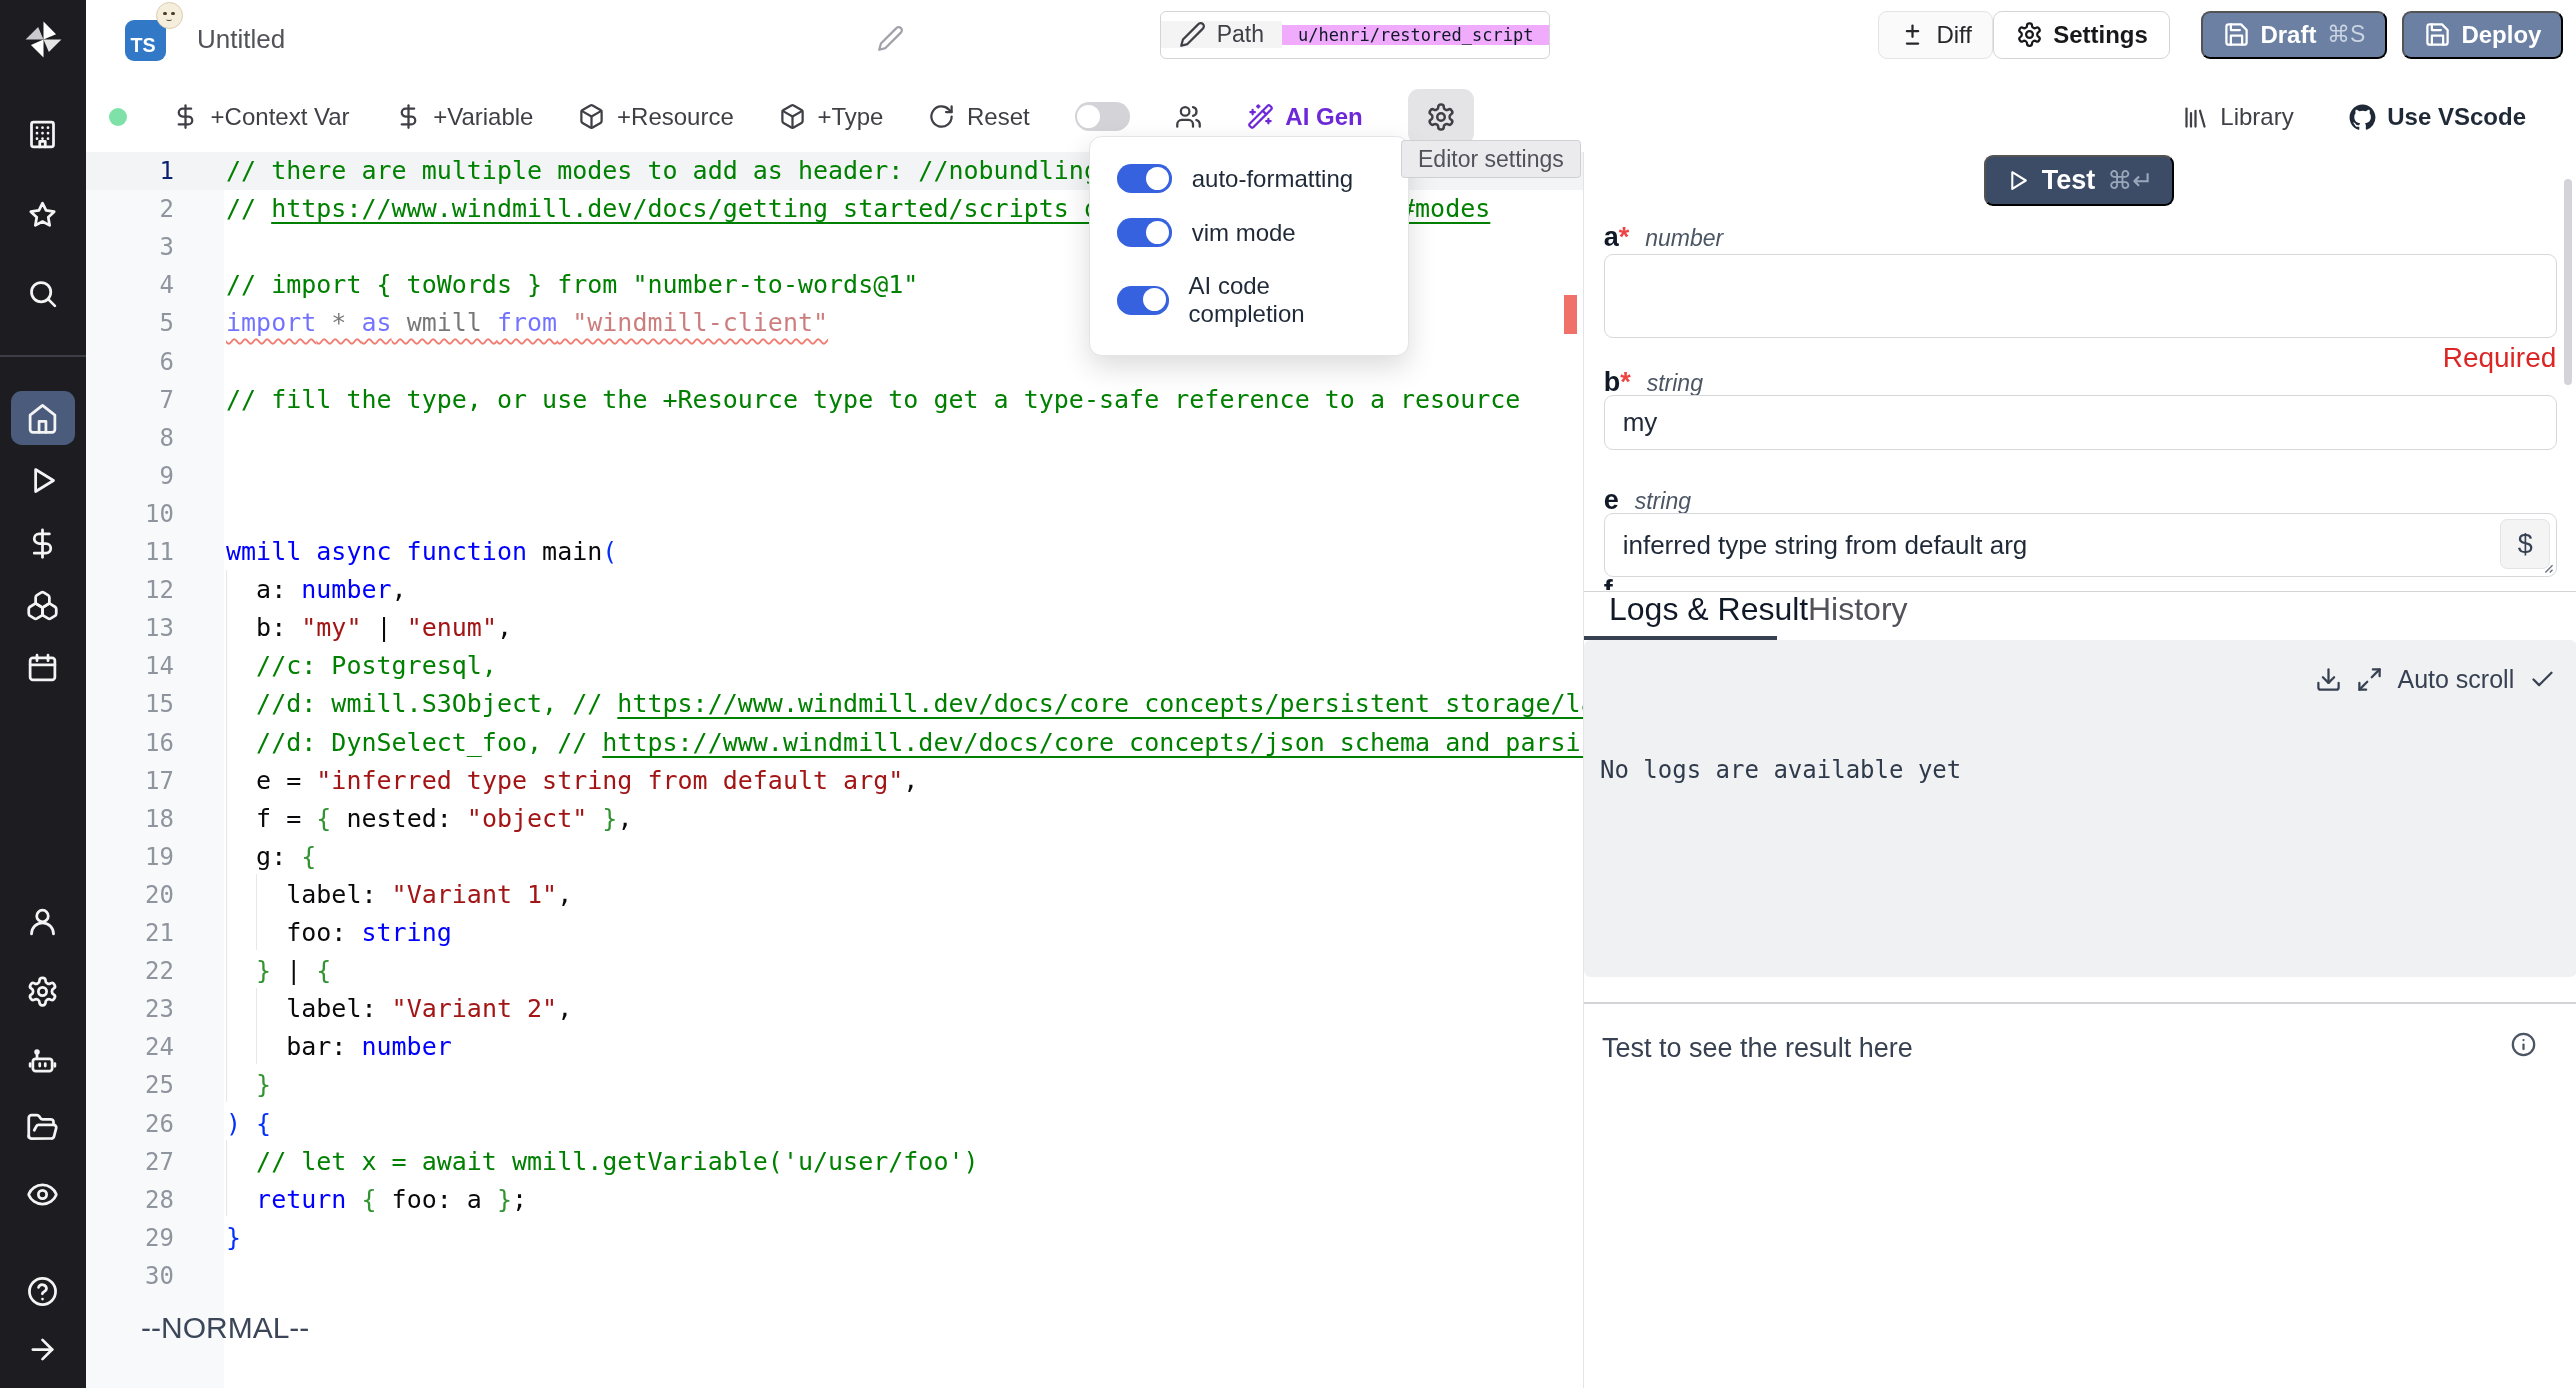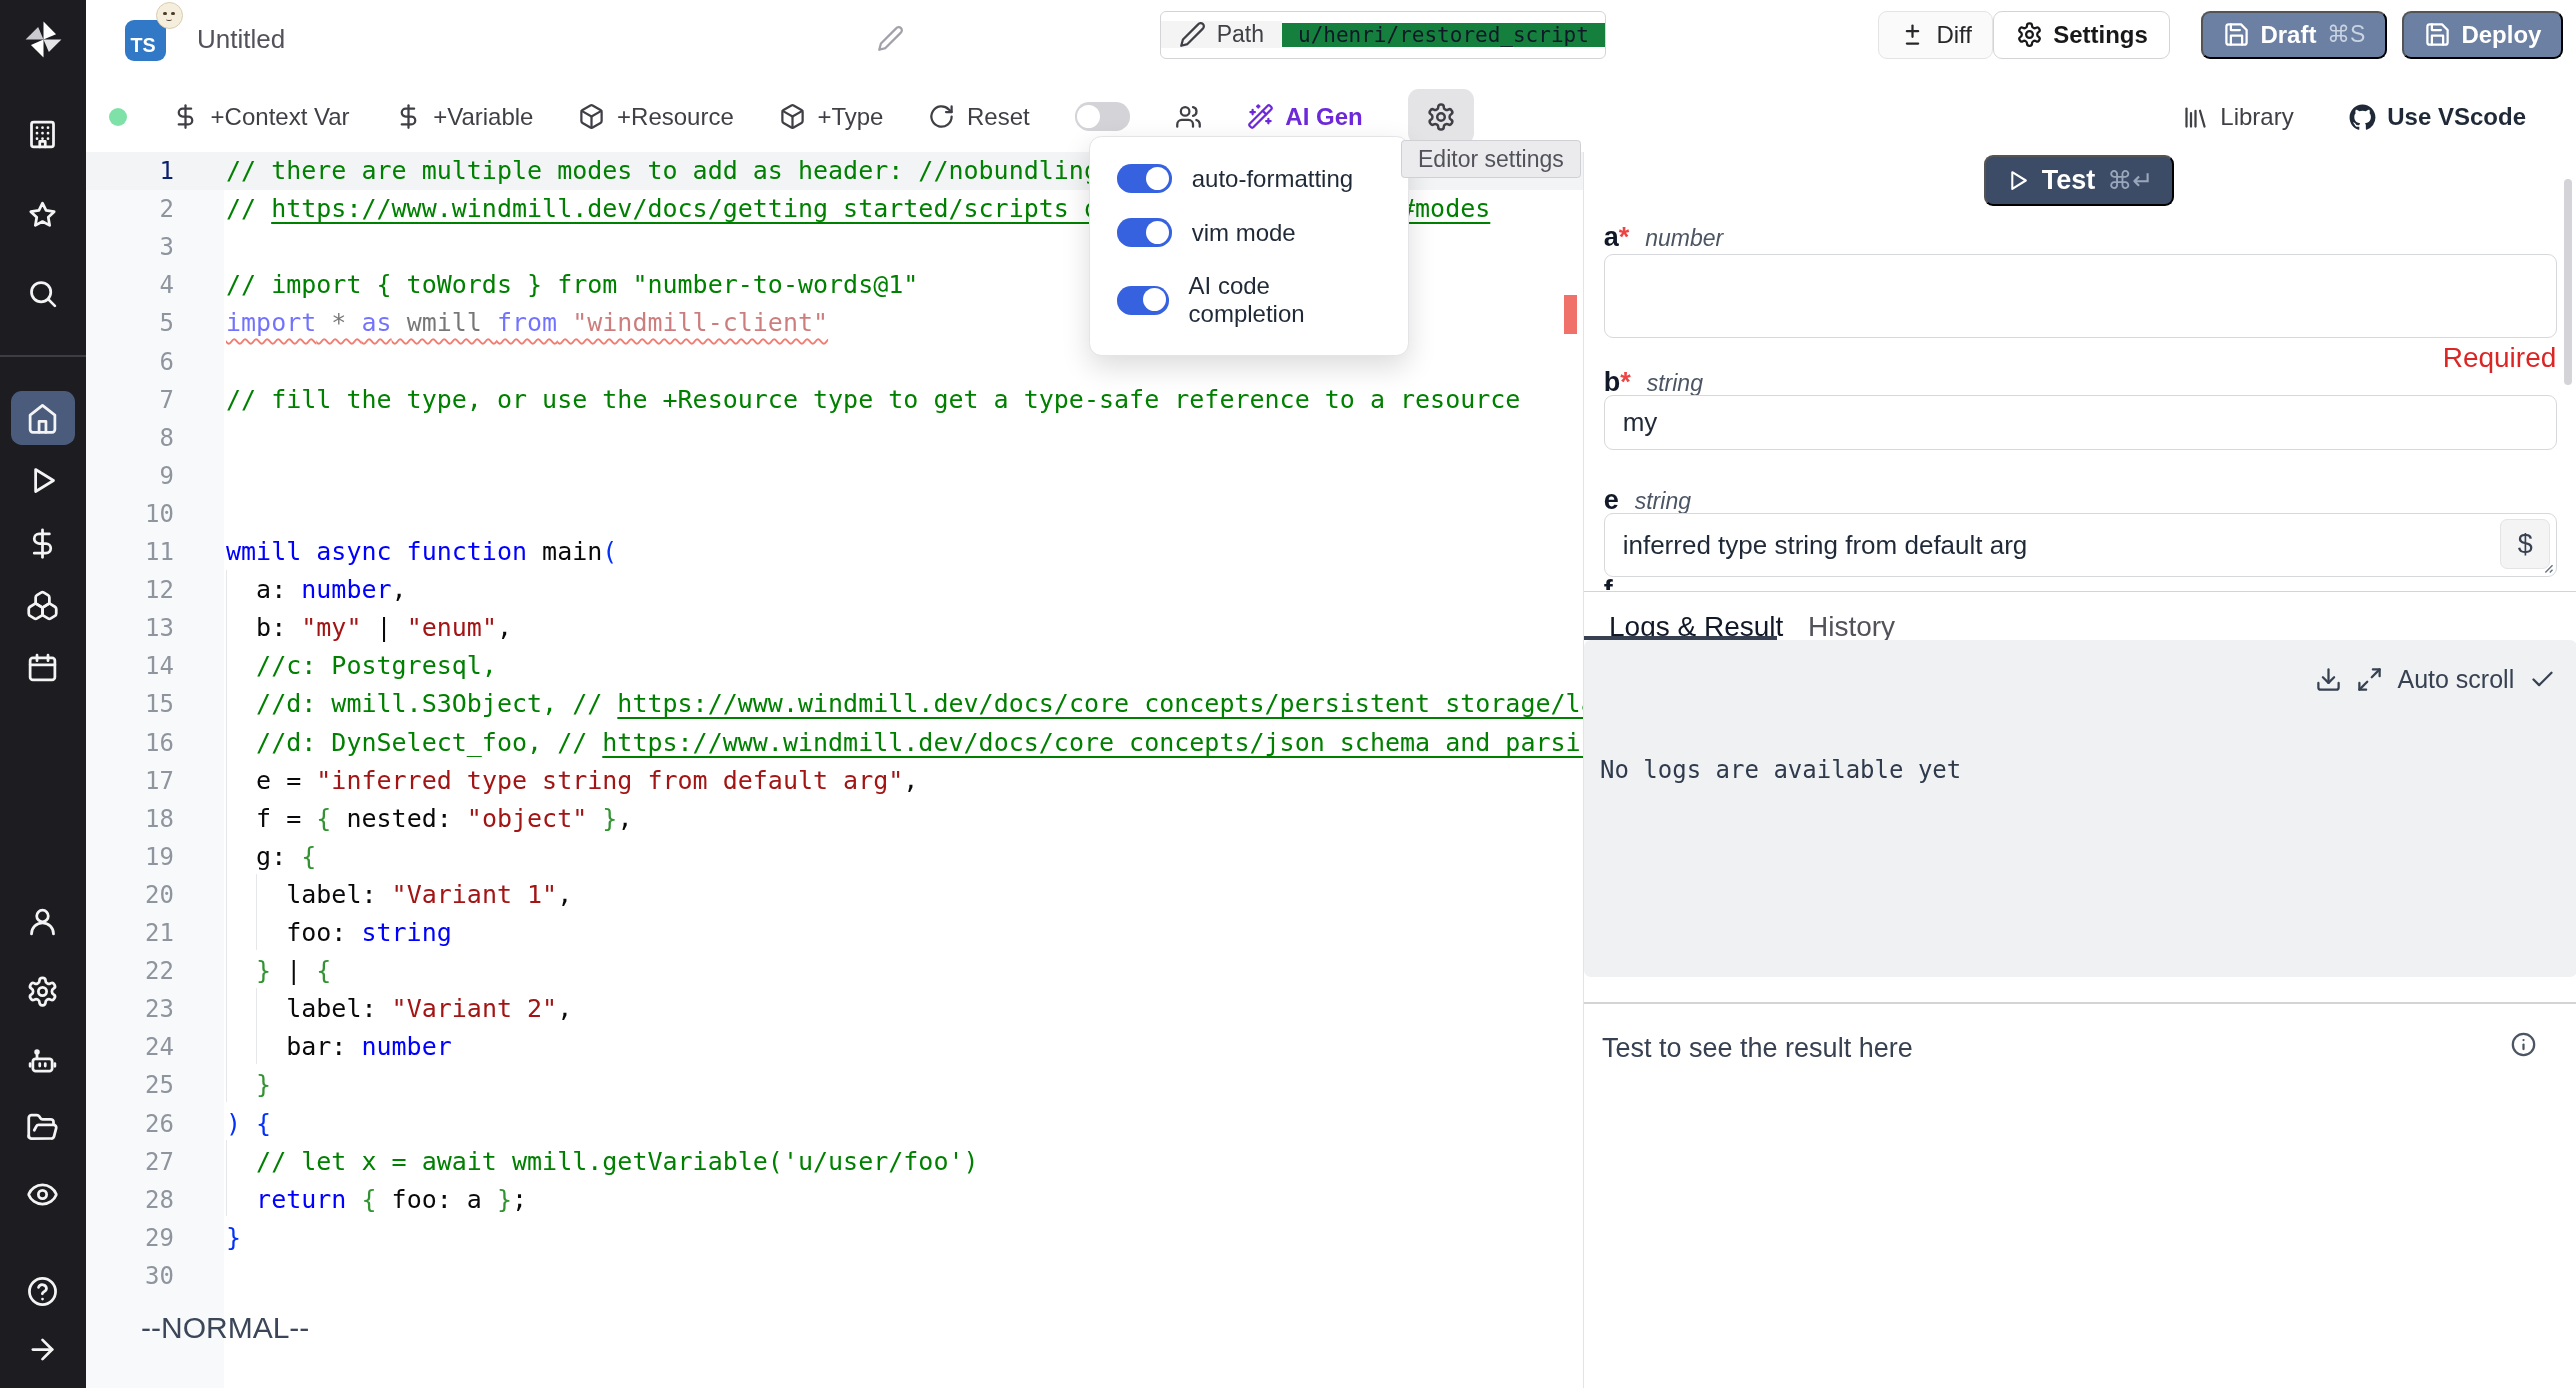--- a/index.html
+++ b/index.html
@@ -20,21 +20,21 @@
   #ts-badge { position:absolute; left:39px; top:19.7px; width:41px; height:41px; border-radius:9px; background:#3178c6; color:#fff; font-weight:bold; font-size:19.7px; display:flex; align-items:flex-end; padding:3.6px 5.4px; }
   #ts-emoji { position:absolute; left:70px; top:1.8px; width:27px; height:27px; border-radius:50%; background:#f6eedd; border:1.8px solid #d9cbb0; }
   #ts-emoji i { position:absolute; width:3.6px; height:3.6px; border-radius:50%; background:#4a3b26; top:9px; }
   #ts-emoji i.l { left:6.3px; } #ts-emoji i.r { left:14.3px; }
   #ts-emoji b { position:absolute; left:9px; top:14.3px; width:6.3px; height:3.6px; border-bottom:1.8px solid #4a3b26; border-radius:50%; }
   #page-title { position:absolute; left:111px; top:24px; font-size:26px; font-weight:500; color:#52525b; }
   #title-edit { position:absolute; left:791px; top:25px; color:#a1a1aa; }
   .hbtn { position:absolute; top:10.7px; height:48px; display:flex; align-items:center; gap:10.7px; border-radius:9px; font-size:24px; cursor:pointer; }
   #path-widget { left:1074px; height:48px; border:1.8px solid #d4d4d8; border-radius:6px; display:flex; overflow:hidden; gap:0; padding:0; }
   #path-widget .seg1 { background:#f4f4f5; display:flex; align-items:center; gap:10.7px; padding:0 18px; font-weight:500; color:#3f3f46; font-size:23px; }
-  #path-widget .seg2 { background:#15803d; display:flex; align-items:center; padding:0 16px; font-family:"DejaVu Sans Mono", monospace; font-size:21px; color:#111827; }
+  #path-widget .seg2 { background:#f0abfc; display:flex; align-items:center; padding:0 16px; font-family:"DejaVu Sans Mono", monospace; font-size:17px; color:#111827; }
   #btn-diff { left:1792px; padding:0 19.7px; background:#fafafa; border:1.8px solid #e4e4e7; color:#27272a; font-weight:500; }
   #btn-settings { left:1907px; padding:0 21.5px; background:#fff; border:1.8px solid #d4d4d8; color:#18181b; font-weight:600; }
   #btn-draft { left:2115px; padding:0 19.7px; background:#6b80a3; color:#fff; font-weight:600; }
   #btn-draft .kbd { color:#c9d3e2; font-weight:400; font-size:23px; }
   #btn-deploy { left:2316px; padding:0 19.7px; background:#6b80a3; color:#fff; font-weight:600; }
 
   
   #toolbar { position:absolute; left:86px; top:81px; width:2490px; height:72px; background:#fff; border-bottom:0.9px solid #e8e8ea; display:flex; align-items:center; padding-left:23px; gap:45px; }
   .tb-item { display:flex; align-items:center; gap:11.6px; font-size:24px; color:#3f3f46; cursor:pointer; white-space:nowrap; }
   .tb-item svg { width:27px; height:27px; }
@@ -73,21 +73,21 @@
   .fld-label { position:absolute; left:19.7px; font-size:27px; font-weight:700; color:#111827; }
   .fld-label .star { color:#ef4444; }
   .fld-label .ftype { font-weight:400; font-style:italic; font-size:23px; color:#4b5563; margin-left:16px; }
   .fld-input { position:absolute; left:19.7px; width:953px; border:1.8px solid #d6d8dc; border-radius:9px; background:#fff; font-size:26px; color:#1f2937; font-family:"Liberation Sans", sans-serif; padding:0 18px; }
   #req-a { position:absolute; right:19.7px; top:190px; color:#dc2626; font-size:28px; }
   #fld-e-wrap { position:absolute; left:19.7px; top:361px; width:953px; height:64px; border:1.8px solid #d6d8dc; border-radius:9px; background:#fff; display:flex; align-items:center; padding-left:18px; font-size:26px; }
   #dollar-btn { position:absolute; right:5.4px; top:5.4px; width:50px; height:50px; background:#f4f4f5; border:1.8px solid #e4e4e7; border-radius:7.2px; display:flex; align-items:center; justify-content:center; font-size:27px; color:#374151; cursor:pointer; }
   #resize-handle { position:absolute; right:1.8px; bottom:1.8px; }
   #f-sliver { position:absolute; left:19.7px; top:423px; height:15px; overflow:hidden; font-size:27px; font-weight:700; color:#111827; }
   #panel-sep { position:absolute; left:0; top:439px; width:993px; height:0.9px; background:#d4d4d8; }
-  .tab { position:absolute; top:459px; font-size:28px; cursor:pointer; }
+  .tab { position:absolute; top:439px; font-size:32px; cursor:pointer; }
   #tab-logs { left:25px; color:#111827; font-weight:500; }
   #tab-history { left:224px; color:#52525b; }
   #tab-underline { position:absolute; left:0; top:484px; width:193px; height:3.6px; background:#374151; }
   #logs-area { position:absolute; left:0; top:488px; width:993px; height:337px; background:#eff1f3;border-radius:7px; }
   #autoscroll-row { position:absolute; right:21.5px; top:25px; display:flex; align-items:center; gap:14.3px; color:#374151; font-size:25px; }
   #autoscroll-row svg { width:27px; height:27px; }
   #no-logs { position:absolute; left:16px; top:116px; font-family:"DejaVu Sans Mono", monospace; font-size:24px; color:#2f3b4c; }
   #result-sep { position:absolute; left:0; top:850px; width:993px; height:1.8px; background:#d4d4d8; }
   #result-placeholder { position:absolute; left:18px; top:881px; font-size:27px; color:#374151; }
   #info-icon { position:absolute; right:39px; top:879px; color:#4b5563; }

